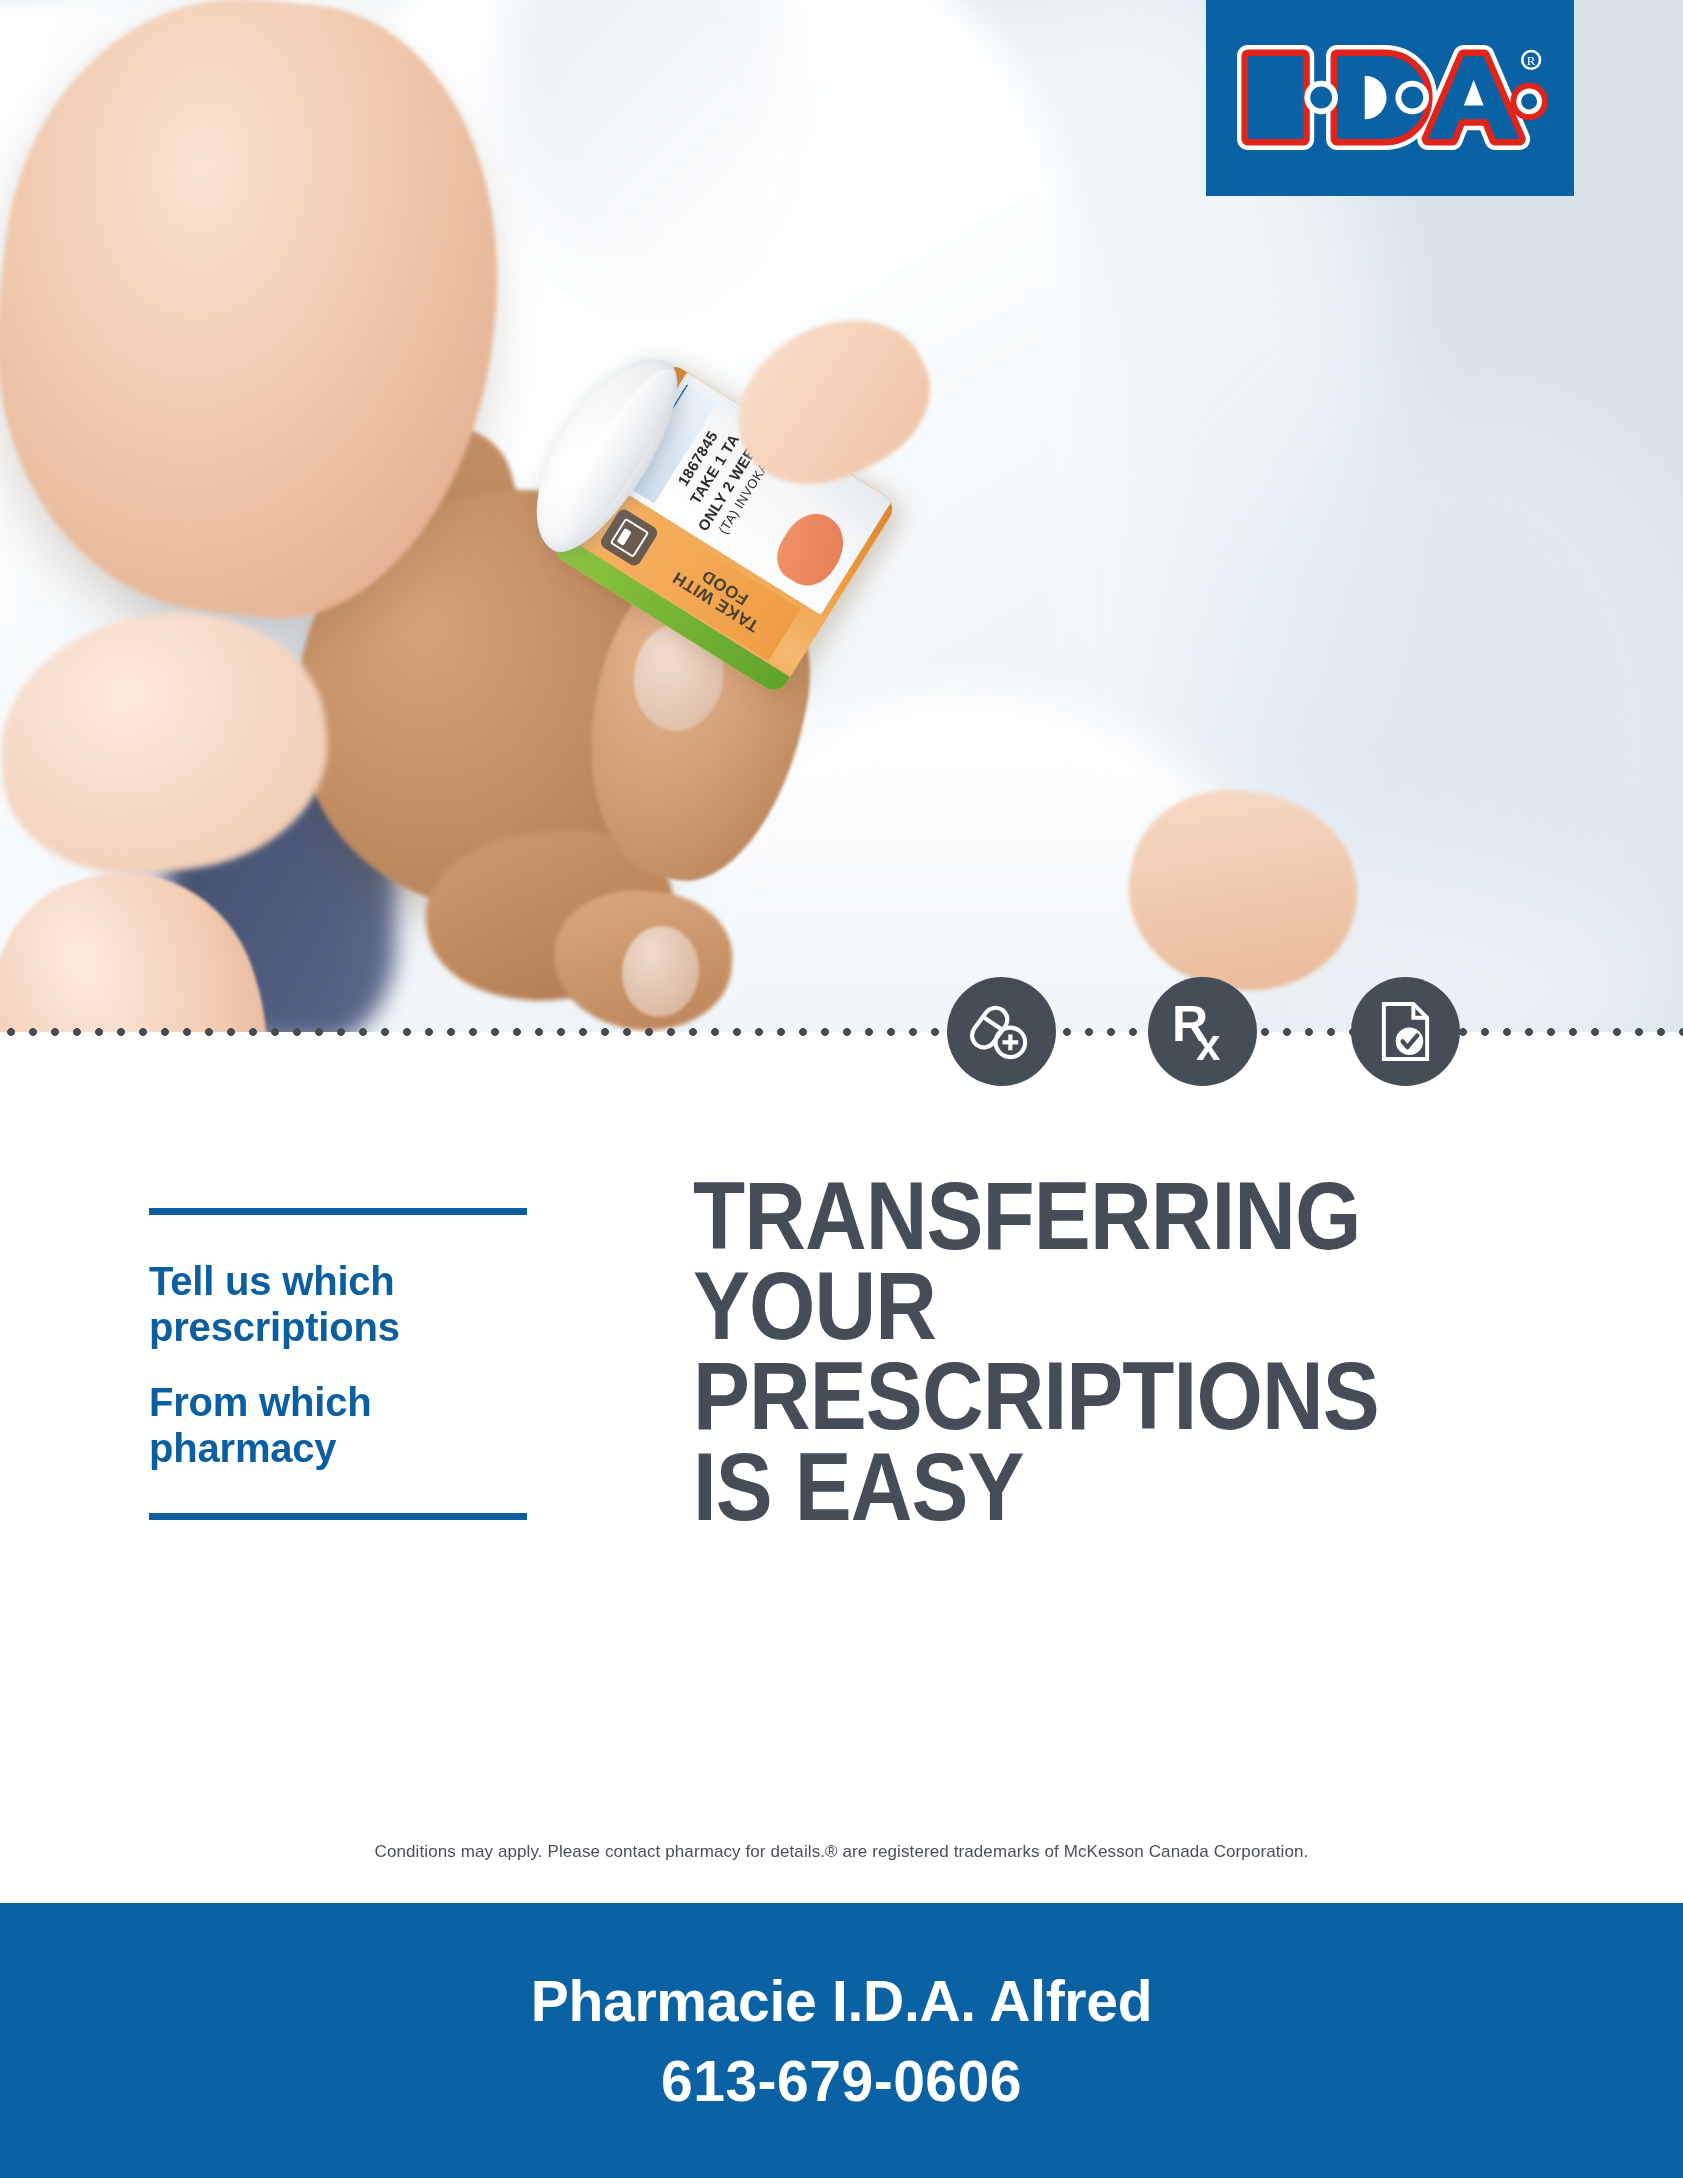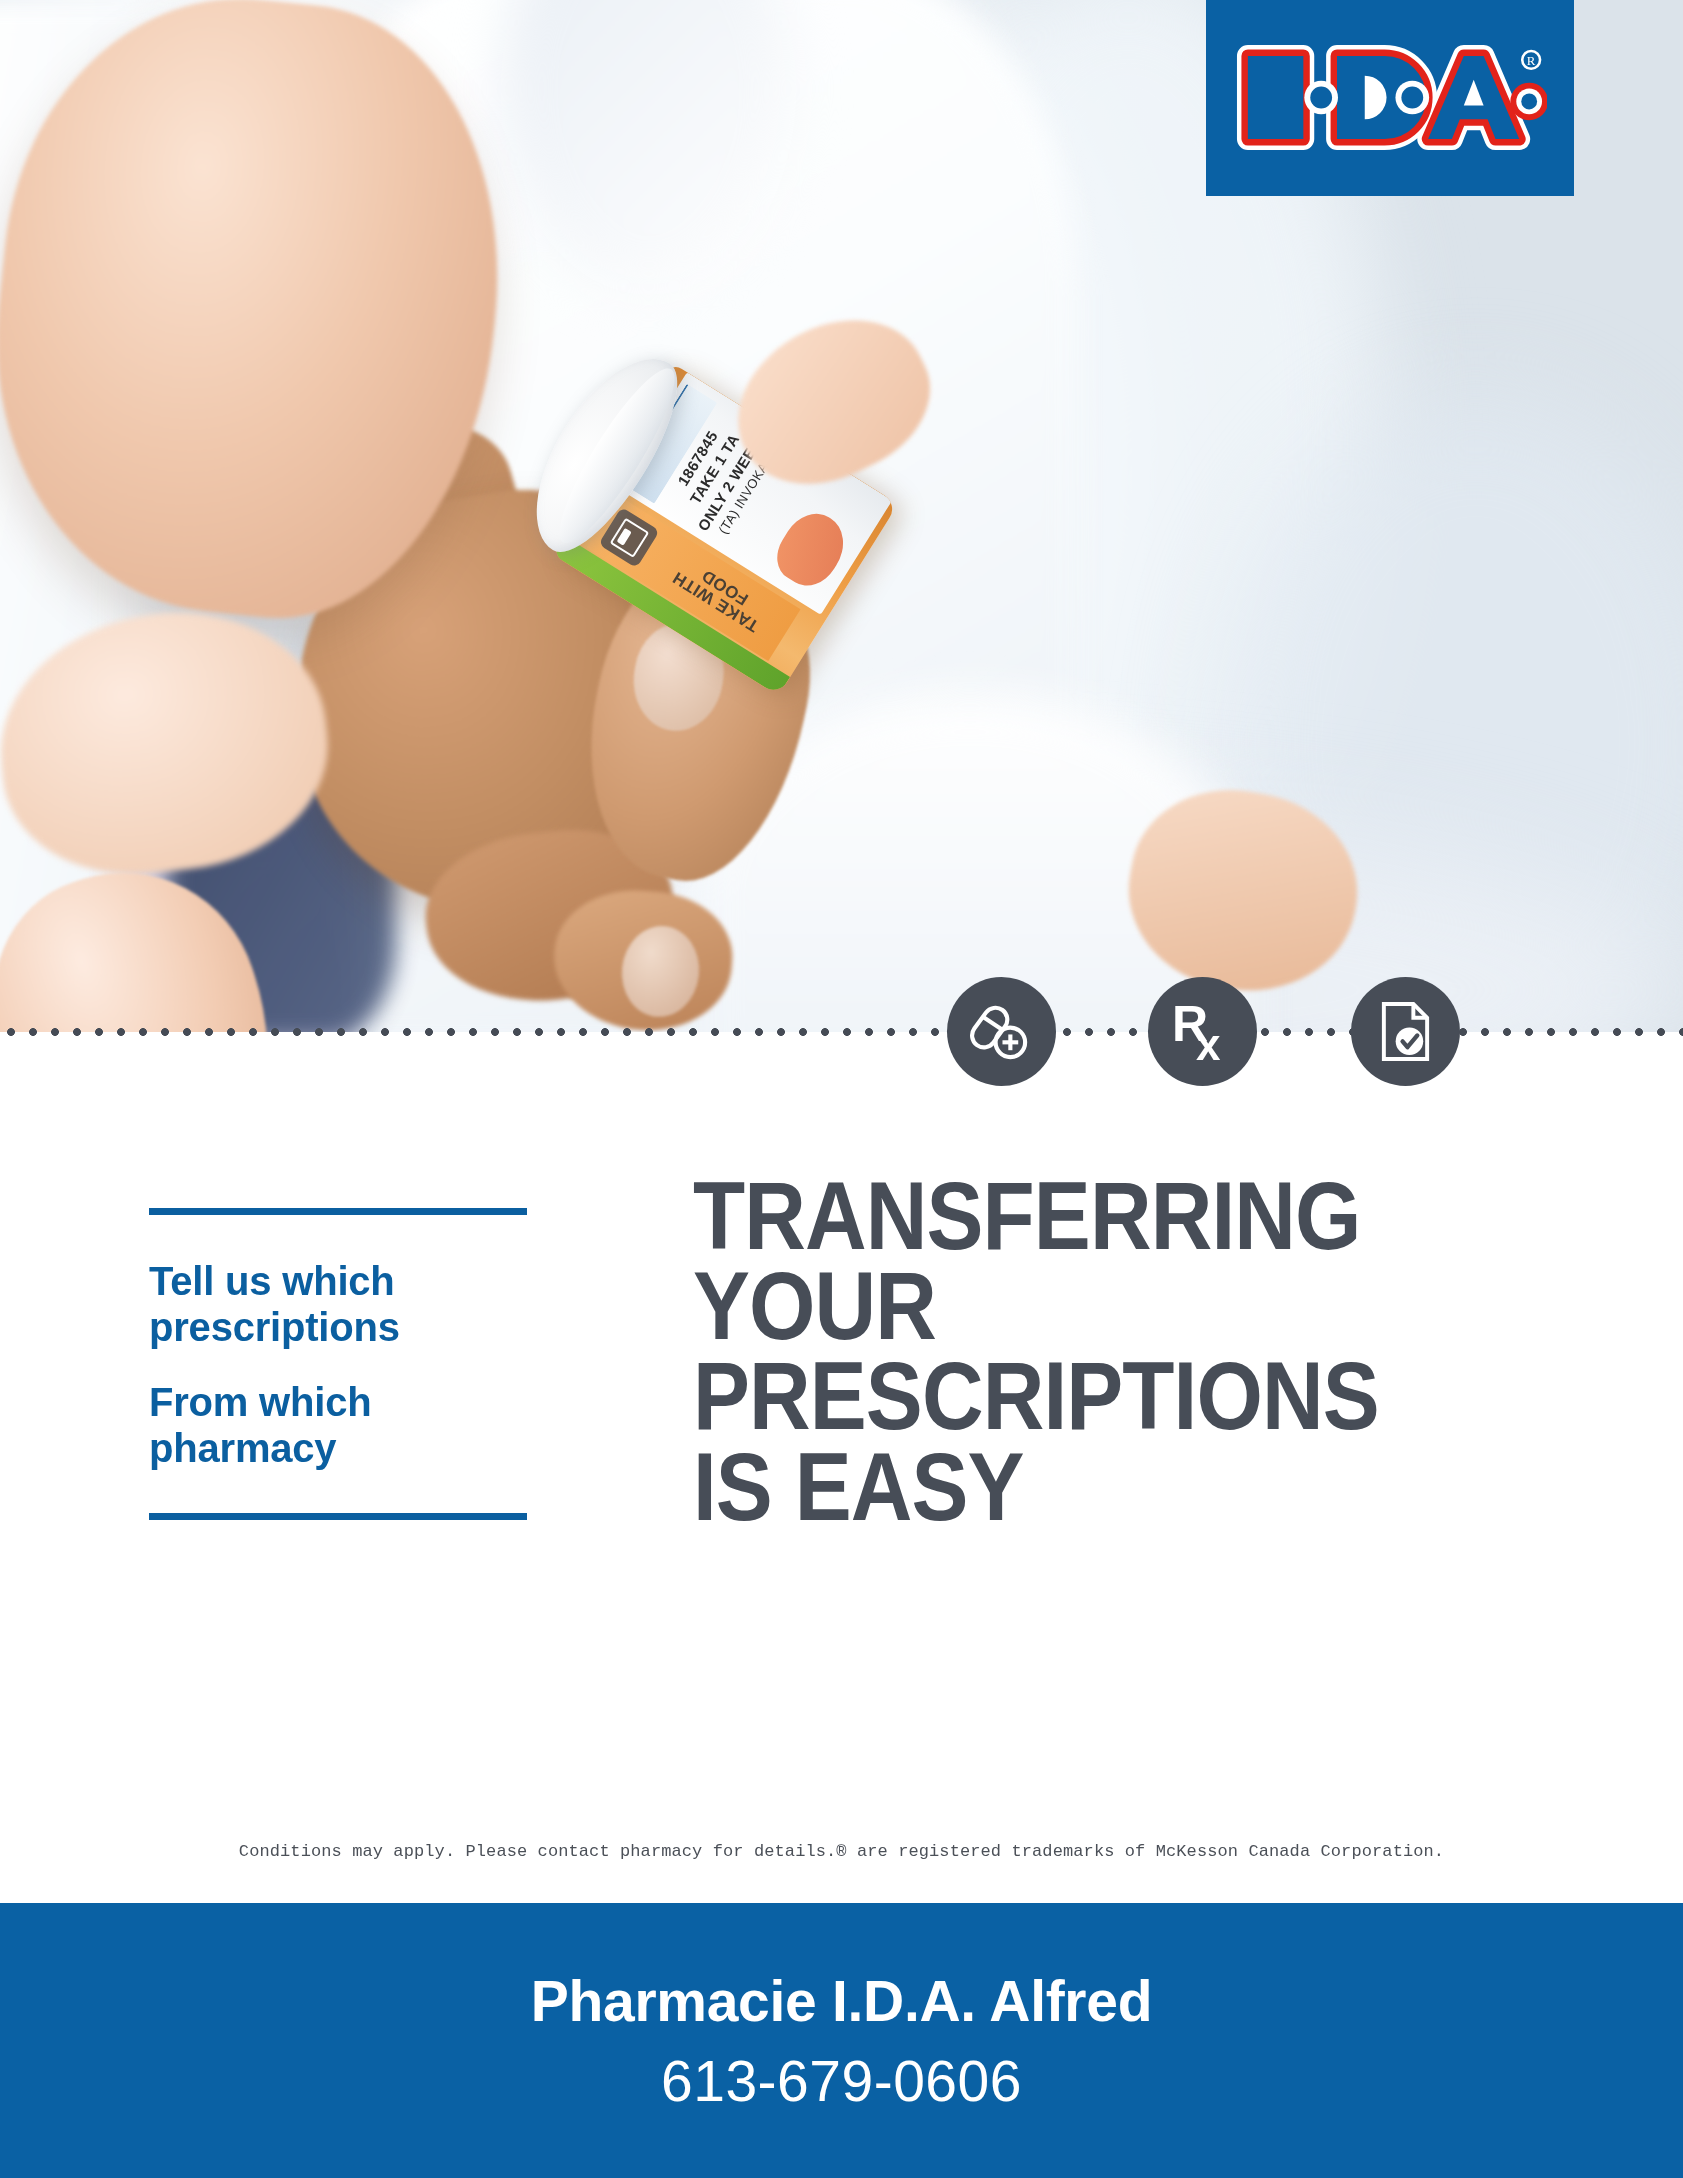--- a/index.html
+++ b/index.html
@@ -307,21 +307,21 @@
     font-family:"Liberation Sans", sans-serif;
     font-weight:700;
     font-size:48px;
     letter-spacing:-0.3px;
   }
 
   #finprint{
     position:absolute; left:0; top:810px; width:1683px;
     text-align:center;
     color:#4b5058;
-    font-family:Liberation Mono, monospace;
+    font-family:Liberation Sans, sans-serif;
     font-weight:400;
     font-size:17px;
     letter-spacing:0.1px;
   }
 
   
   #footer{
     position:absolute; left:0; top:1903px; width:1683px; height:275px;
     background:#0a61a4;
     display:flex; flex-direction:column;
@@ -332,21 +332,21 @@
     color:#ffffff;
     font-family:"Liberation Sans", sans-serif;
     font-weight:700;
     font-size:57px;
     letter-spacing:-0.3px;
     text-align:right;
   }
   #footer .phone{
     color:#ffffff;
     font-family:"Liberation Sans", sans-serif;
-    font-weight:400;
+    font-weight:700;
     font-size:57px;
     letter-spacing:0.5px;
   }
 </style>
 </head>
 <body>
 
 <div id="poster">
 
   <div id="photo">

